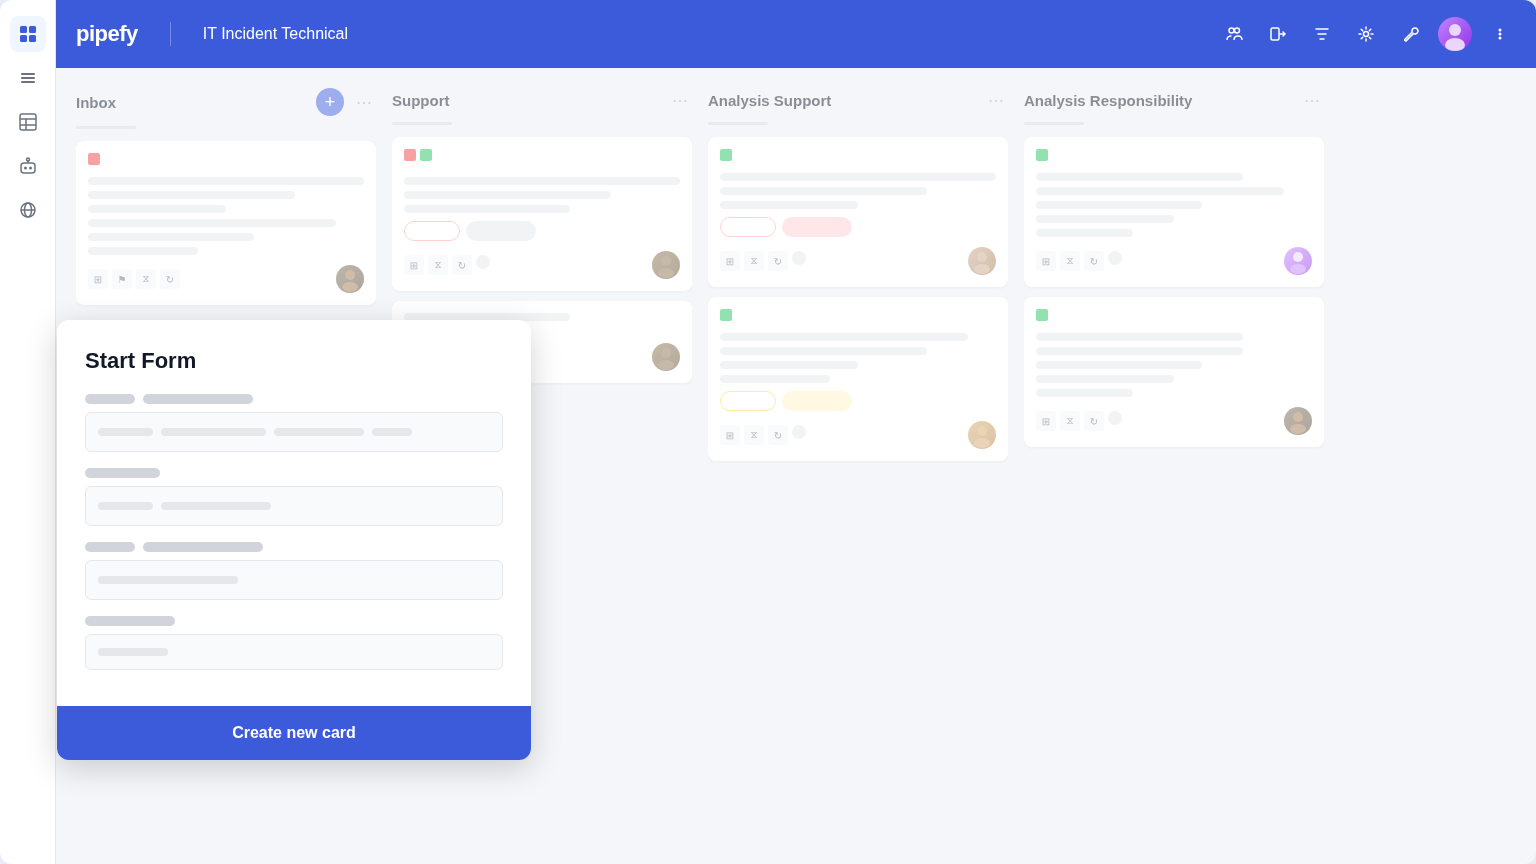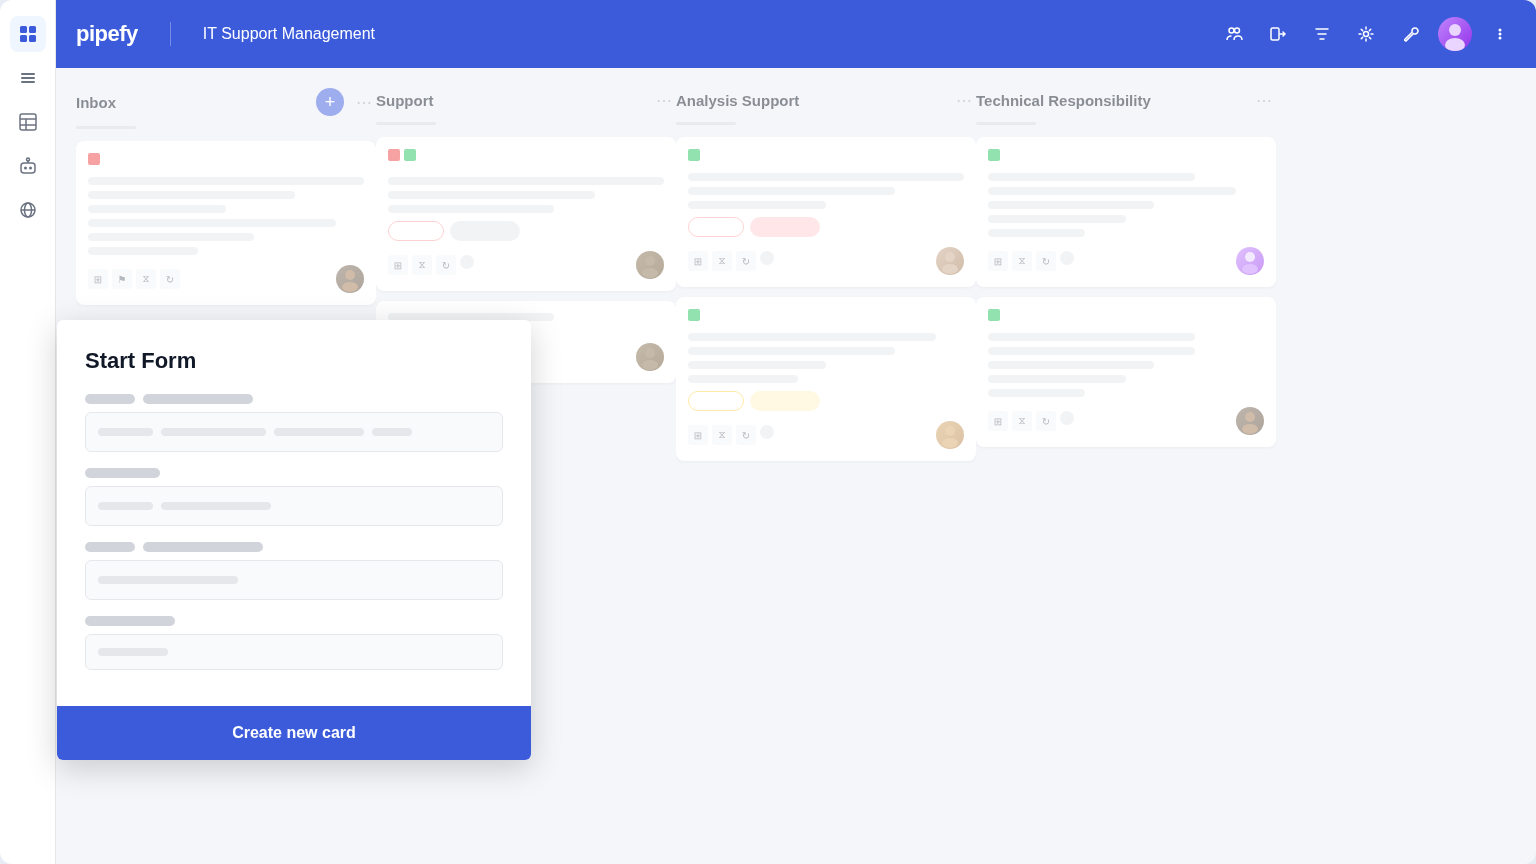--- a/index.html
+++ b/index.html
@@ -111,20 +111,21 @@
 
     
     .board-area {
       flex: 1;
       padding: 20px;
       overflow-x: auto;
       overflow-y: hidden;
     }
     .board-columns {
       display: flex;
+      gap: 16px;
       height: 100%;
     }
 
     
     .board-column {
       width: 300px;
       flex-shrink: 0;
       display: flex;
       flex-direction: column;
     }
@@ -260,21 +261,21 @@
       z-index: 10;
     }
 
     
     .start-form-modal {
       position: absolute;
       left: 57px;
       top: 320px;
       width: 474px;
       background: #fff;
-      border-radius: 6px;
+      border-radius: 12px;
       box-shadow: 0 8px 32px rgba(0,0,0,0.18);
       z-index: 20;
       overflow: hidden;
     }
     .modal-body {
       padding: 28px 28px 20px 28px;
     }
     .modal-title {
       font-size: 22px;
       font-weight: 700;
@@ -395,21 +396,21 @@
       </svg>
     </div>
   </div>
 
   <div class="main-content">
 
     <div class="top-header">
       <div class="logo-area">
         <div class="logo-text">pipefy</div>
         <div class="header-divider"></div>
-        <div class="header-title">IT Support Management</div>
+        <div class="header-title">IT Incident Technical</div>
       </div>
       <div class="header-spacer"></div>
       <div class="header-actions">
         <div class="header-action-icon">
           <svg width="18" height="18" viewBox="0 0 18 18" fill="none">
             <circle cx="6.5" cy="5.5" r="2.5" stroke="white" stroke-width="1.5" fill="none"></circle>
             <circle cx="12" cy="5.5" r="2.5" stroke="white" stroke-width="1.5" fill="none"></circle>
             <path d="M2 15c0-2.5 2-4 4.5-4M9 15c0-2.5 1.8-4 4-4s4 1.5 4 4" stroke="white" stroke-width="1.5" fill="none"></path>
           </svg>
         </div>
@@ -601,21 +602,21 @@
                     <ellipse cx="14" cy="22" rx="8" ry="5" fill="#d4a96a"></ellipse>
                   </svg>
                 </div>
               </div>
             </div>
           </div>
         </div>
 
         <div class="board-column">
           <div class="column-header">
-            <span class="column-title">Technical Responsibility</span>
+            <span class="column-title">Analysis Responsibility</span>
             <div class="column-menu-btn">⋯</div>
           </div>
           <div class="column-underline"></div>
           <div class="column-cards">
 
             <div class="card">
               <div class="card-tag" style="background:#22c55e;"></div>
               <div class="card-line w-75"></div>
               <div class="card-line w-90"></div>
               <div class="card-line w-60"></div>

